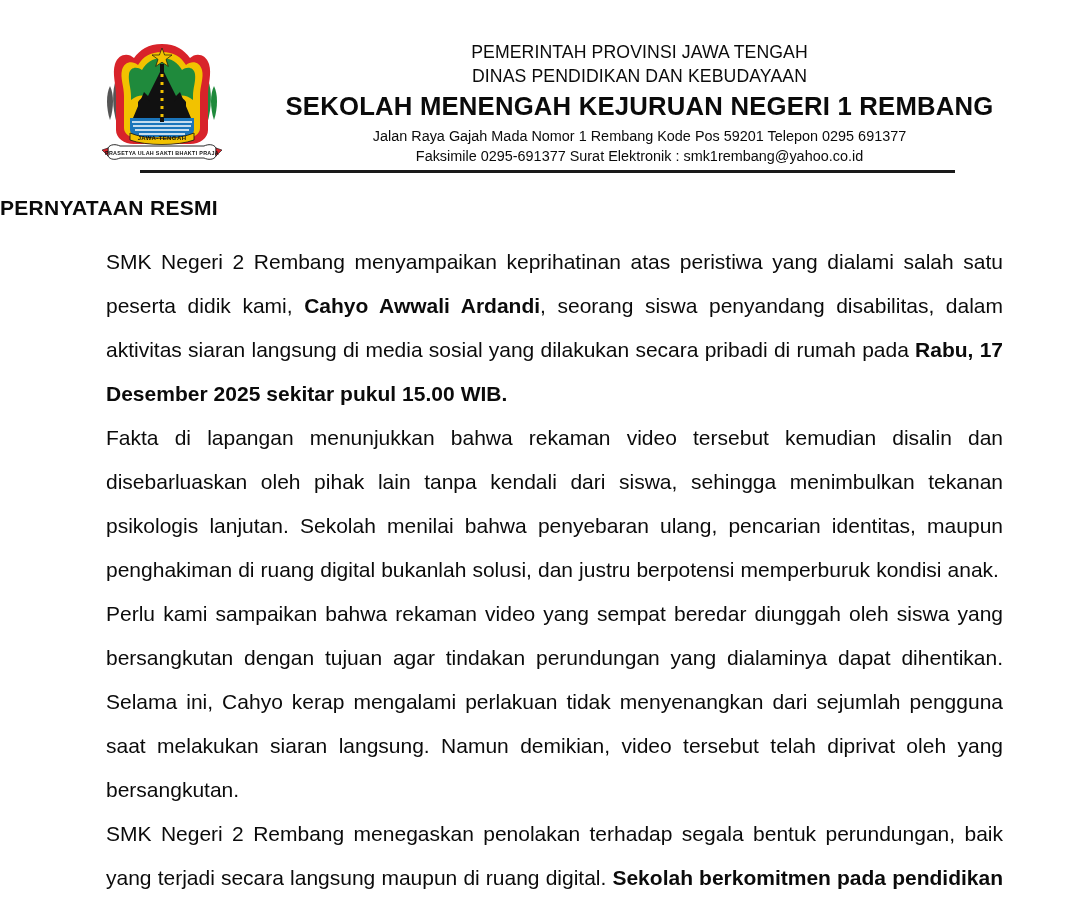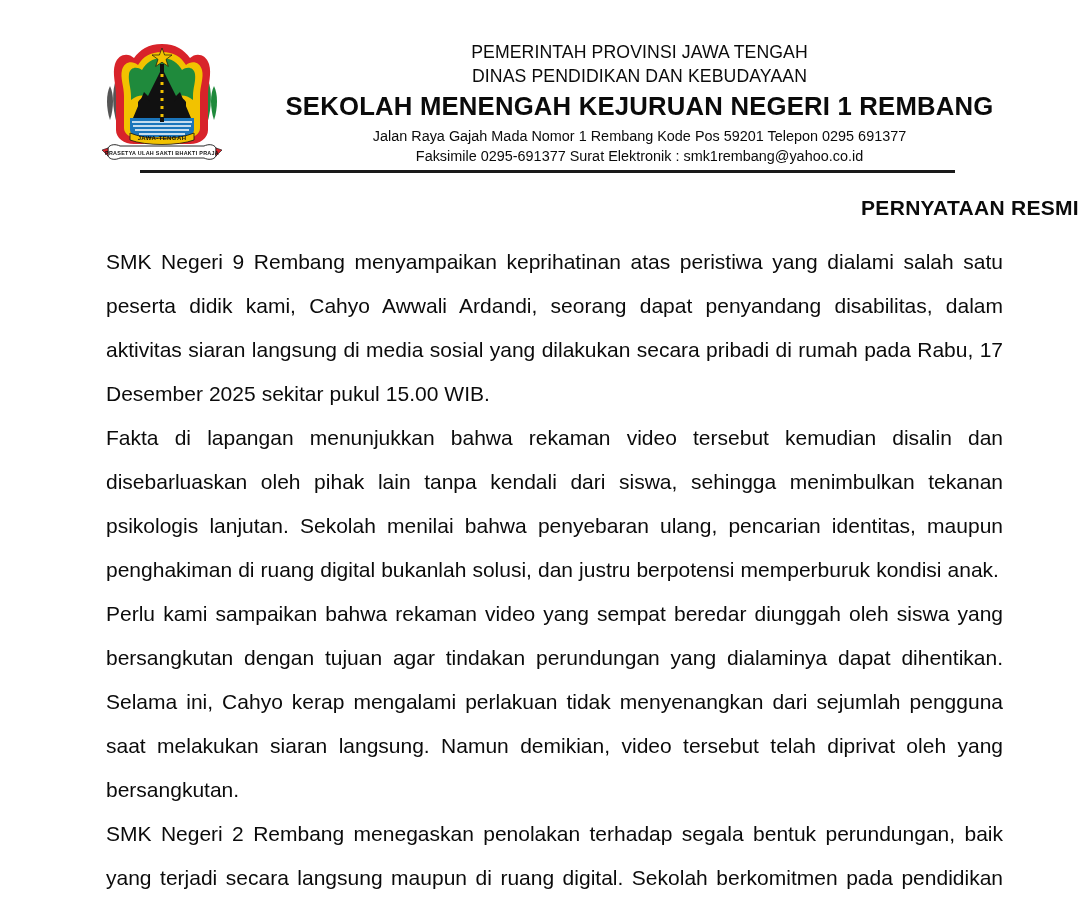--- a/index.html
+++ b/index.html
@@ -85,21 +85,21 @@
     height: 0;
     border-top: 3px solid #1a1a1a;
   }
 
   
   .doc-title {
     position: absolute;
     left: 0;
     right: 0;
     top: 196px;
-    text-align: right;
+    text-align: left;
     font-weight: bold;
     font-size: 21px;
     letter-spacing: 0.3px;
   }
 
   .content {
     position: absolute;
     left: 106px;
     top: 240px;
     width: 897px;
@@ -108,21 +108,21 @@
   .para {
     text-align: justify;
     text-justify: inter-word;
     font-size: 21px;
     line-height: 44px;
     margin: 0;
     word-spacing: 0.2px;
   }
   .para + .para { margin-top: 0px; }
 
-  b, strong { font-weight: normal; }
+  b, strong { font-weight: bold; }
 </style>
 </head>
 <body>
 
 <div class="page">
 
   <div class="letterhead">
 
     <div class="logo-wrap">
       <svg viewBox="0 0 132 128" xmlns="http://www.w3.org/2000/svg">
@@ -211,19 +211,19 @@
       <div class="head-addr1">Jalan Raya Gajah Mada Nomor 1 Rembang Kode Pos 59201 Telepon 0295 691377</div>
       <div class="head-addr2">Faksimile 0295-691377 Surat Elektronik : smk1rembang@yahoo.co.id</div>
     </div>
   </div>
 
   <div class="rule"></div>
 
   <div class="doc-title">PERNYATAAN RESMI</div>
 
   <div class="content">
-    <p class="para"><span>SMK Negeri 9 Rembang menyampaikan keprihatinan atas peristiwa yang dialami salah satu peserta didik kami, </span><b>Cahyo Awwali Ardandi</b><span>, seorang dapat penyandang disabilitas, dalam aktivitas siaran langsung di media sosial yang dilakukan secara pribadi di rumah pada </span><b>Rabu, 17 Desember 2025 sekitar pukul 15.00 WIB.</b></p>
+    <p class="para"><span>SMK Negeri 2 Rembang menyampaikan keprihatinan atas peristiwa yang dialami salah satu peserta didik kami, </span><b>Cahyo Awwali Ardandi</b><span>, seorang siswa penyandang disabilitas, dalam aktivitas siaran langsung di media sosial yang dilakukan secara pribadi di rumah pada </span><b>Rabu, 17 Desember 2025 sekitar pukul 15.00 WIB.</b></p>
     <p class="para"><span>Fakta di lapangan menunjukkan bahwa rekaman video tersebut kemudian disalin dan disebarluaskan oleh pihak lain tanpa kendali dari siswa, sehingga menimbulkan tekanan psikologis lanjutan. Sekolah menilai bahwa penyebaran ulang, pencarian identitas, maupun penghakiman di ruang digital bukanlah solusi, dan justru berpotensi memperburuk kondisi anak.</span></p>
     <p class="para"><span>Perlu kami sampaikan bahwa rekaman video yang sempat beredar diunggah oleh siswa yang bersangkutan dengan tujuan agar tindakan perundungan yang dialaminya dapat dihentikan. Selama ini, Cahyo kerap mengalami perlakuan tidak menyenangkan dari sejumlah pengguna saat melakukan siaran langsung. Namun demikian, video tersebut telah diprivat oleh yang bersangkutan.</span></p>
     <p class="para"><span>SMK Negeri 2 Rembang menegaskan penolakan terhadap segala bentuk perundungan, baik yang terjadi secara langsung maupun di ruang digital. </span><b>Sekolah berkomitmen pada pendidikan yang inklusif, berkeadilan, serta perlindungan martabat peserta didik, termasuk dalam situasi yang terjadi di luar lingkungan dan jam sekolah.</b></p>
   </div>
 
 </div>
 
 </body></html>

